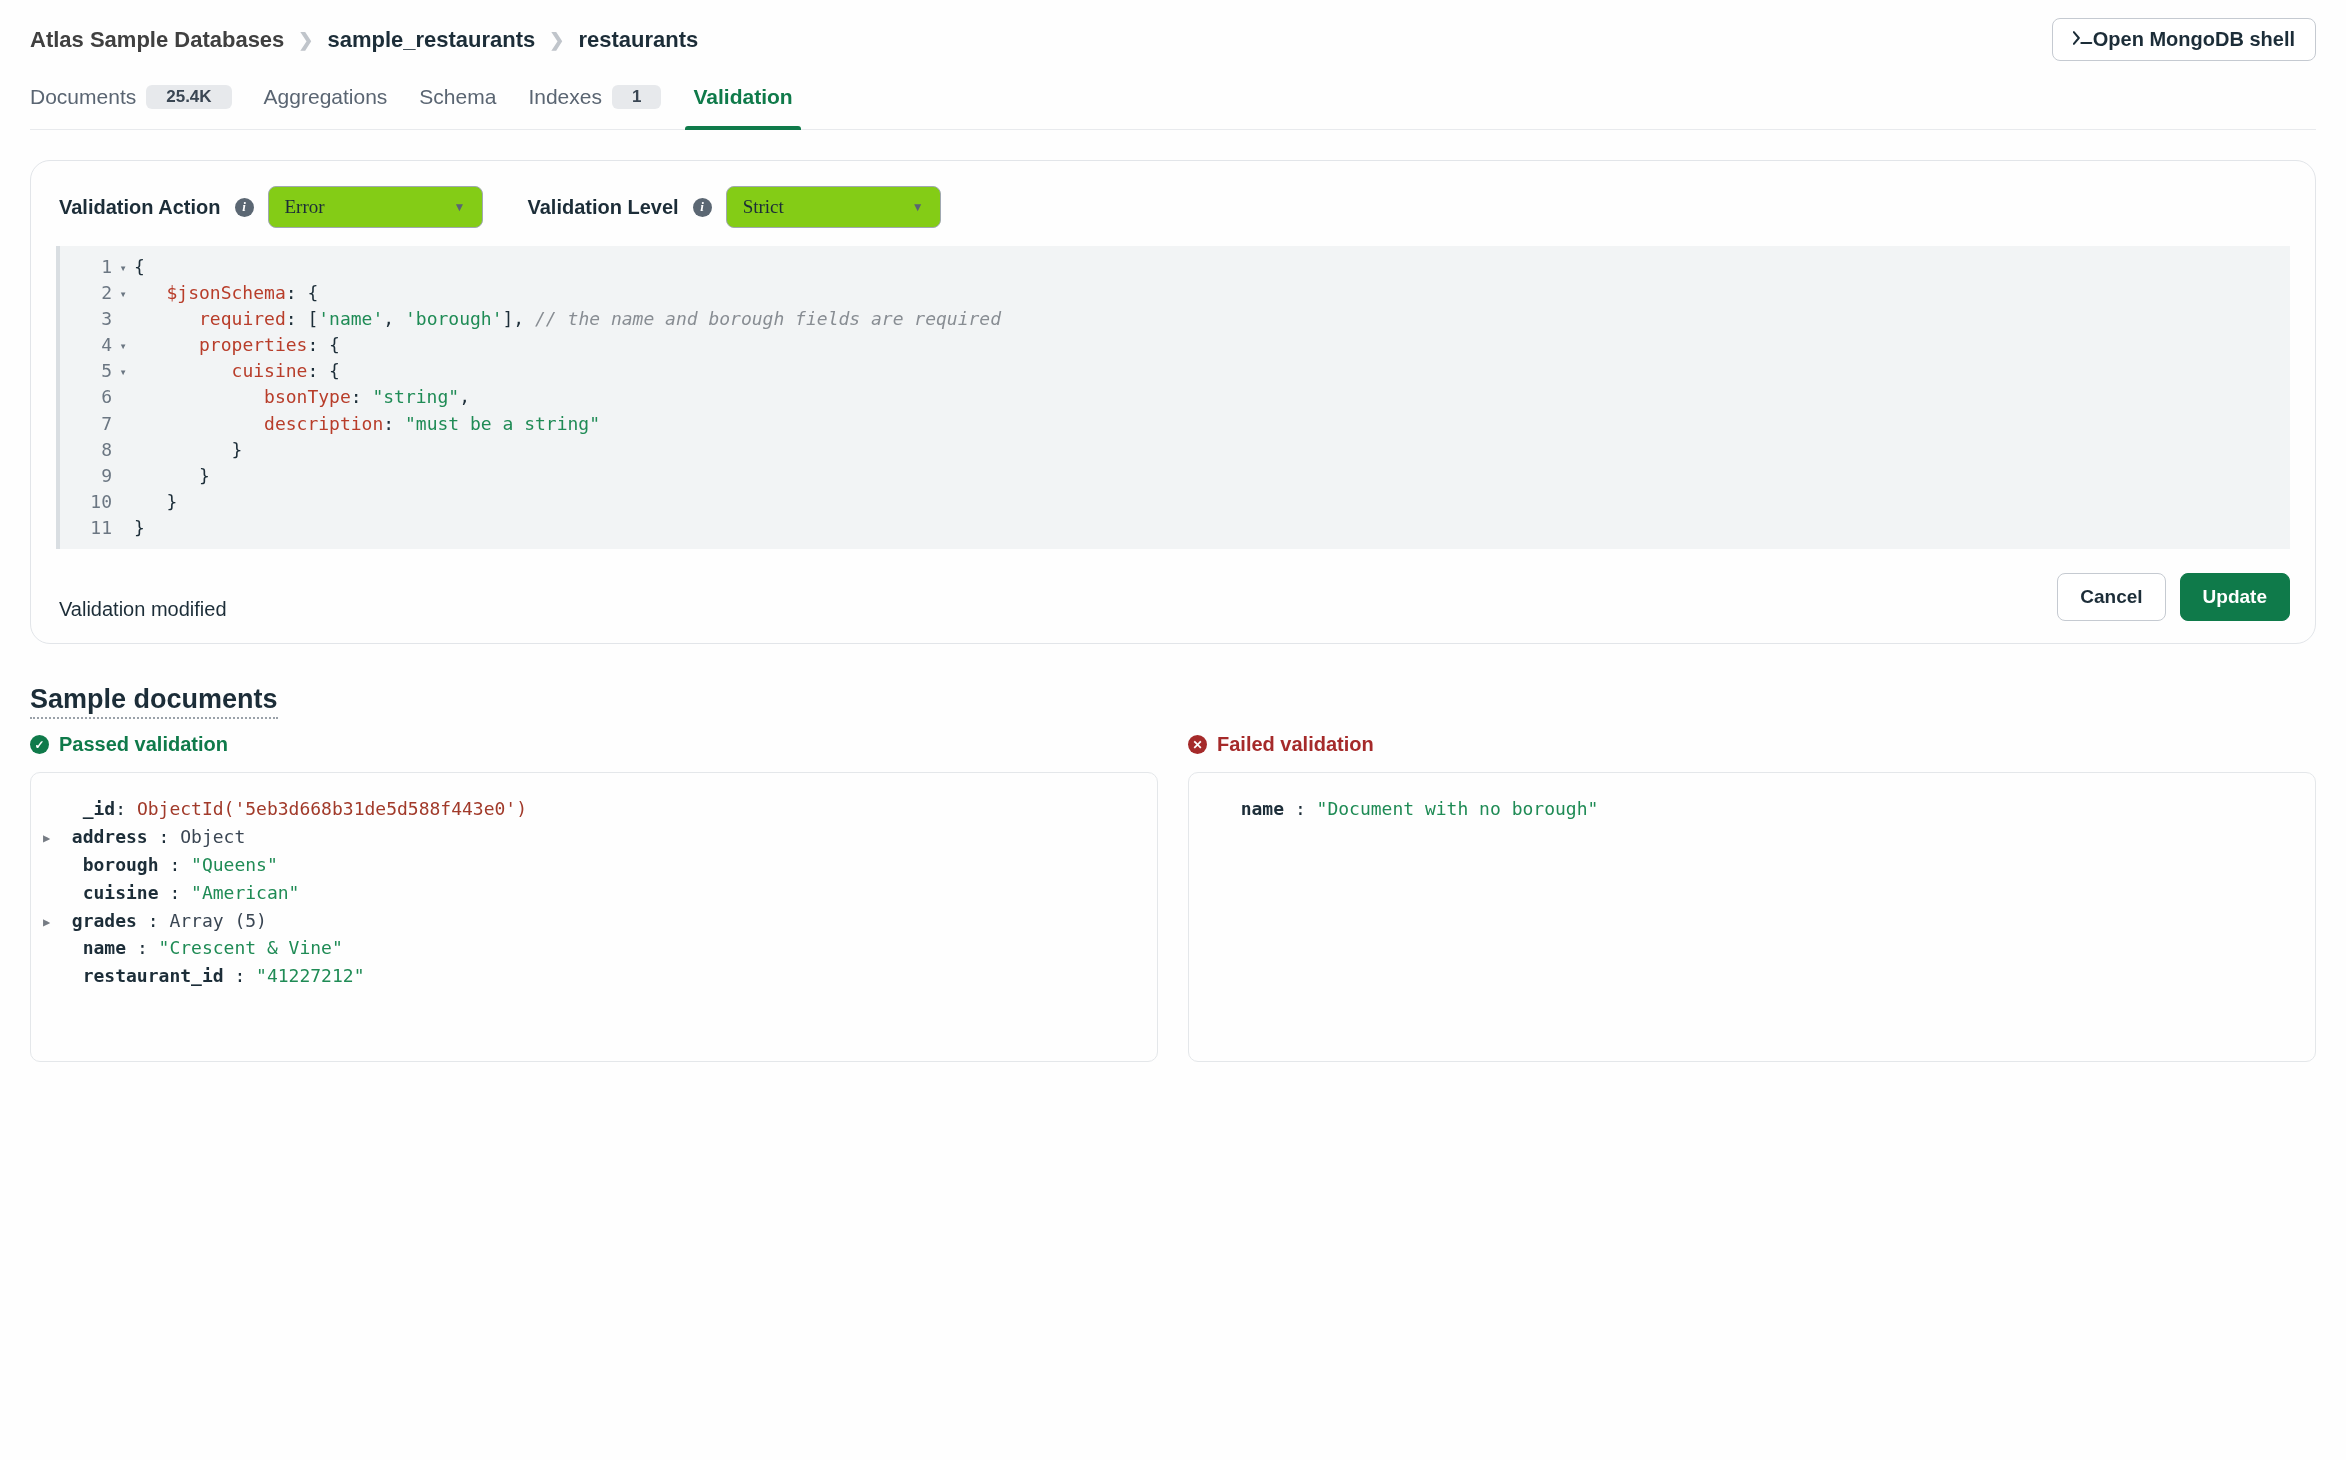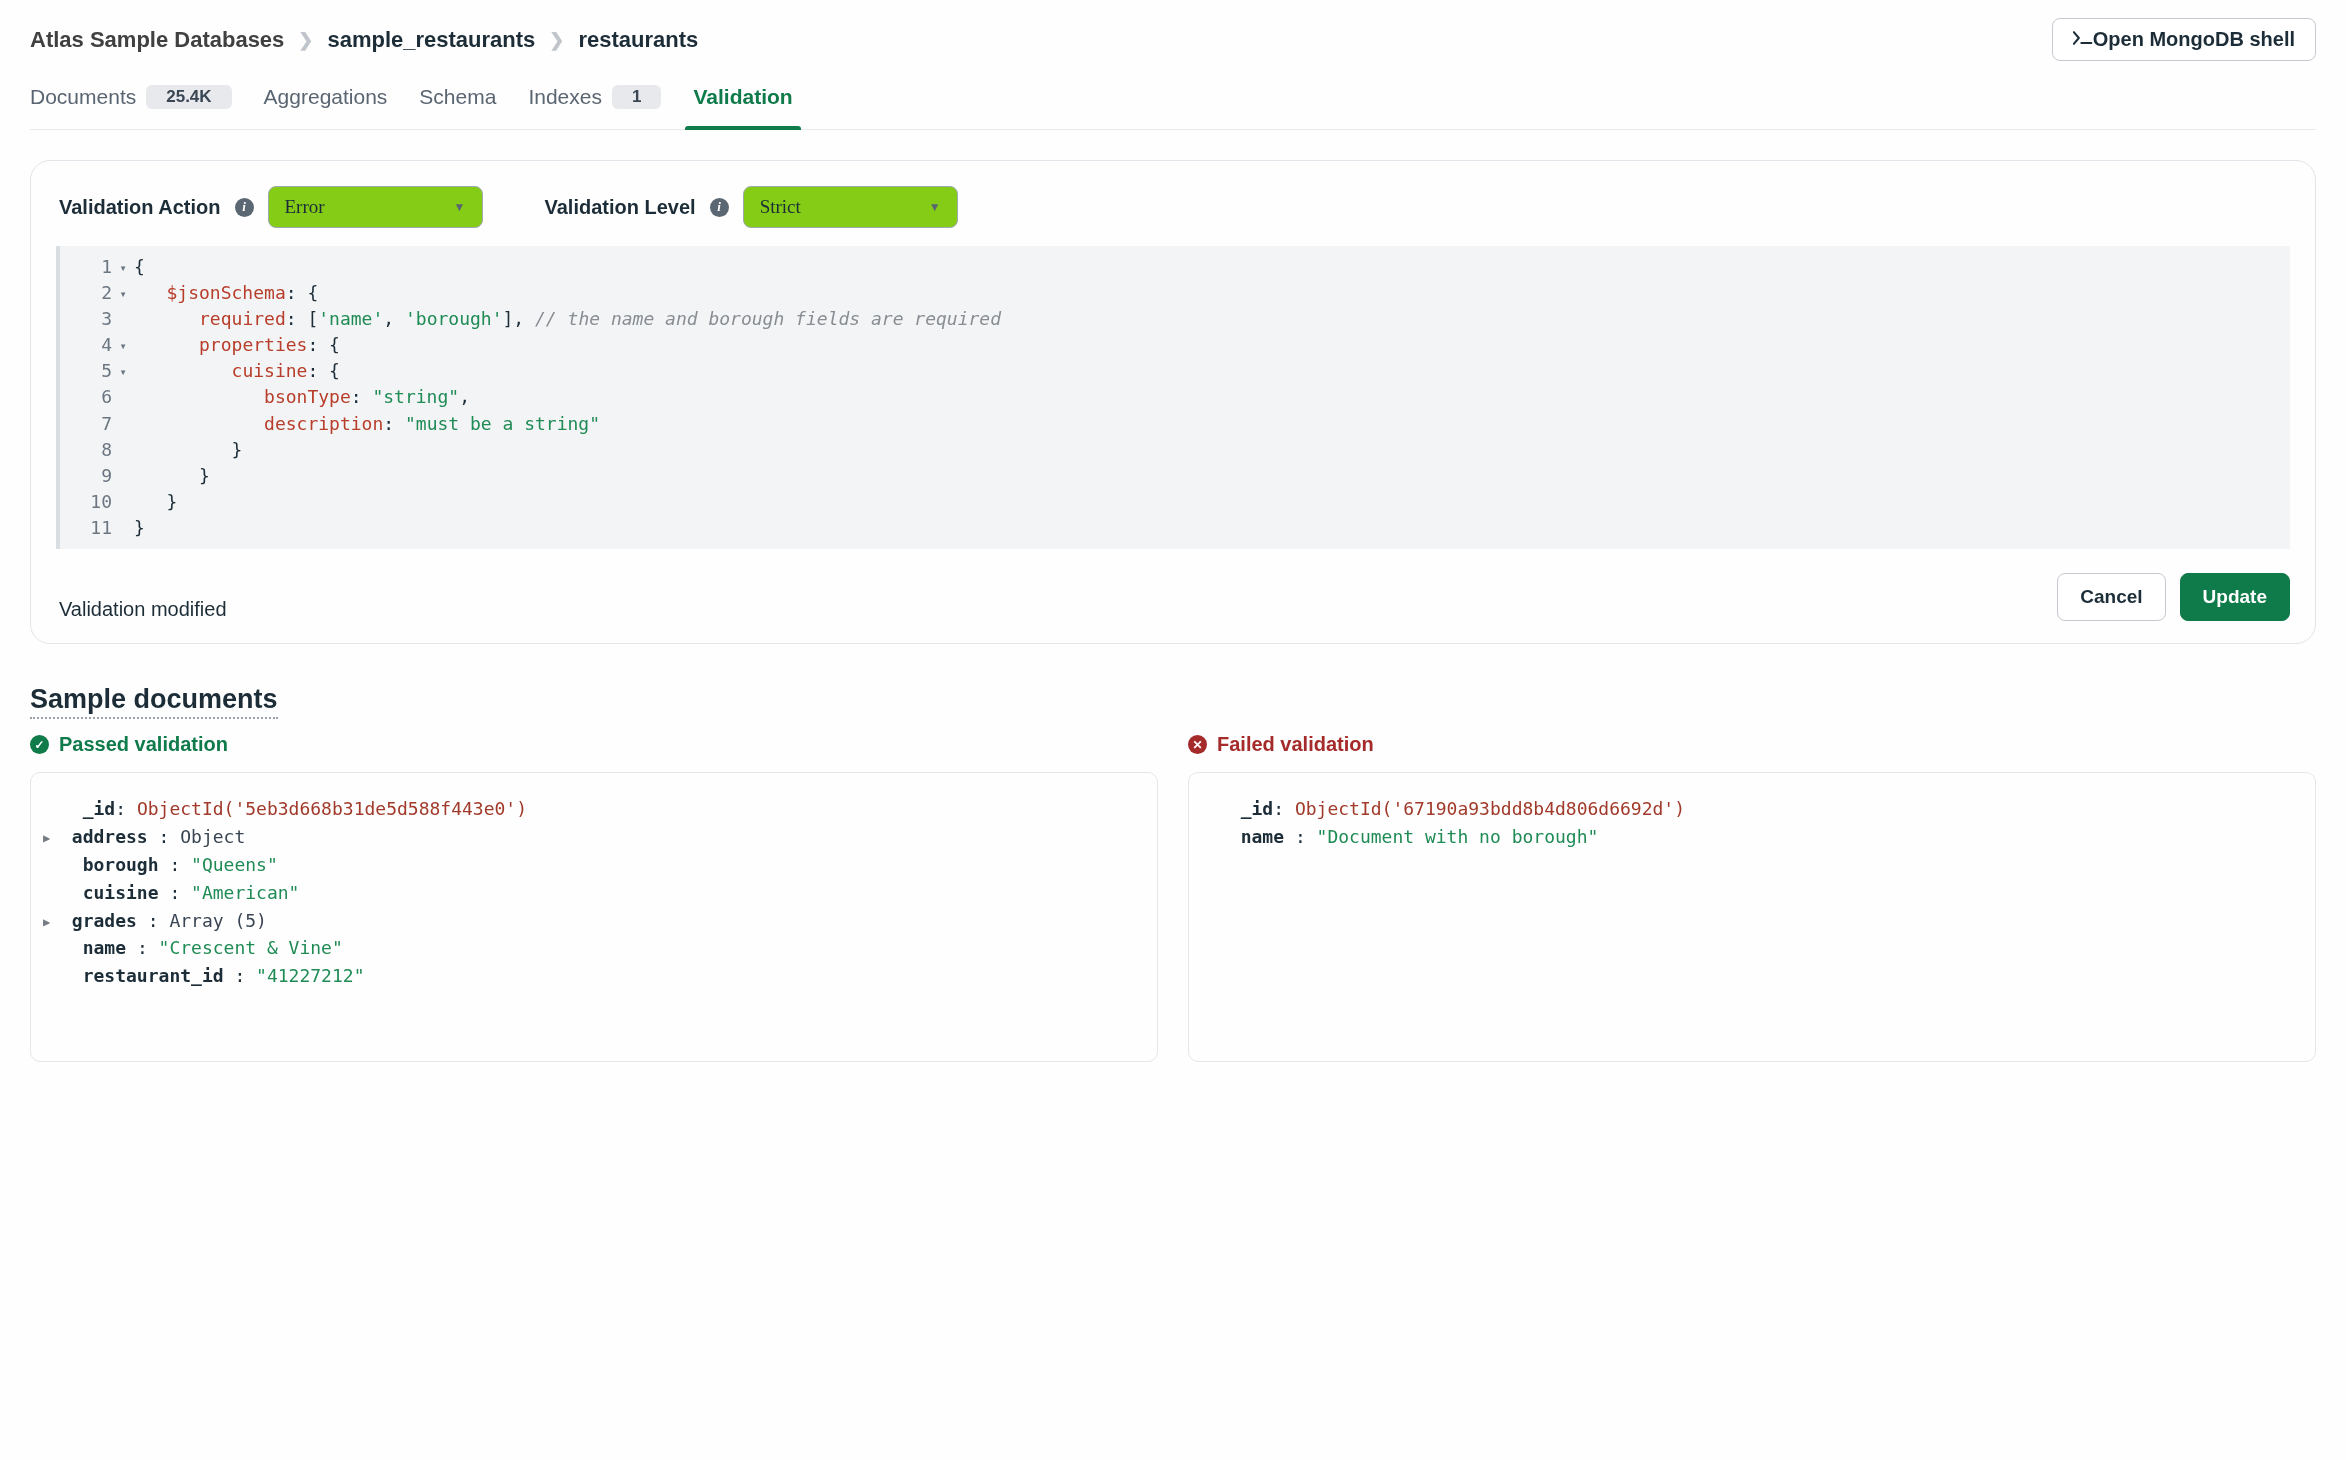--- a/index.html
+++ b/index.html
@@ -23,21 +23,21 @@
 .shell-btn svg { width: 20px; height: 16px; }
 .tabs { display: flex; gap: 32px; align-items: center; border-bottom: 1.5px solid #e8eaed; padding-bottom: 0; }
 .tab { display:flex; align-items:center; gap:10px; padding: 2px 0 20px 0; font-size: 21px; color: #5a6572; cursor: pointer; font-weight: 500; position:relative; }
 .tab .badge {
   background:#e7e9ec; border-radius: 6px; padding: 2px 20px; font-size: 17px; font-weight:600; color:#3a4653;
 }
 .tab.active { color: #0f7a4a; font-weight: 700; }
 .tab.active::after{ content:""; position:absolute; left:-8px; right:-8px; bottom:-1px; height:4px; background:#0f7a4a; border-radius:3px 3px 0 0; }
 
 .panel { border:1.5px solid #e2e5e9; border-radius: 20px; margin-top: 30px; padding: 25px 25px 22px 25px; }
-.controls { display:flex; gap: 62px; align-items:center; margin-bottom: 18px; padding-left: 3px;}
+.controls { display:flex; gap: 45px; align-items:center; margin-bottom: 18px; padding-left: 3px;}
 .ctrl { display:flex; align-items:center; gap: 14px; }
 .ctrl label{ font-weight:700; font-size:20px; color:#1c2d38; }
 .info-icon { width:19px; height:19px; border-radius:50%; background:#5b6773; color:#fff; display:inline-flex; align-items:center; justify-content:center; font-size:13px; font-weight:700; font-style: italic; font-family: Georgia, serif;}
 .select {
   border:1.5px solid #a0a8b1; border-radius:8px; padding: 9px 16px; width:215px;
   display:flex; justify-content:space-between; align-items:center; font-size:19px;
   background:#84cc16; cursor:pointer;font-family:Liberation Serif, serif;
 }
 .select .tri { color:#5a6572; font-size:12px; }
 
@@ -179,20 +179,19 @@
       <div class="docrow"><span class="exp"> </span>  <span class="dk-key">name</span><span class="dk-punc"> : </span><span class="dk-str">"Crescent &amp; Vine"</span></div>
       <div class="docrow"><span class="exp"> </span>  <span class="dk-key">restaurant_id</span><span class="dk-punc"> : </span><span class="dk-str">"41227212"</span></div>
     </div>
   </div>
   <div class="sample-col">
     <div class="status-head fail">
       <span class="status-icon fail">✕</span>
       <span>Failed validation</span>
     </div>
     <div class="docbox">
-      <div class="docrow"><span class="exp"> </span>  <span class="dk-key">_id</span><span class="dk-punc">: </span><span class="dk-obj">ObjectId('67190a93bdd8b4d806d6692d')</span></div>
       <div class="docrow"><span class="exp"> </span>  <span class="dk-key">name</span><span class="dk-punc"> : </span><span class="dk-str">"Document with no borough"</span></div>
     </div>
   </div>
 </div>
 
 
 
 
 </body></html>

